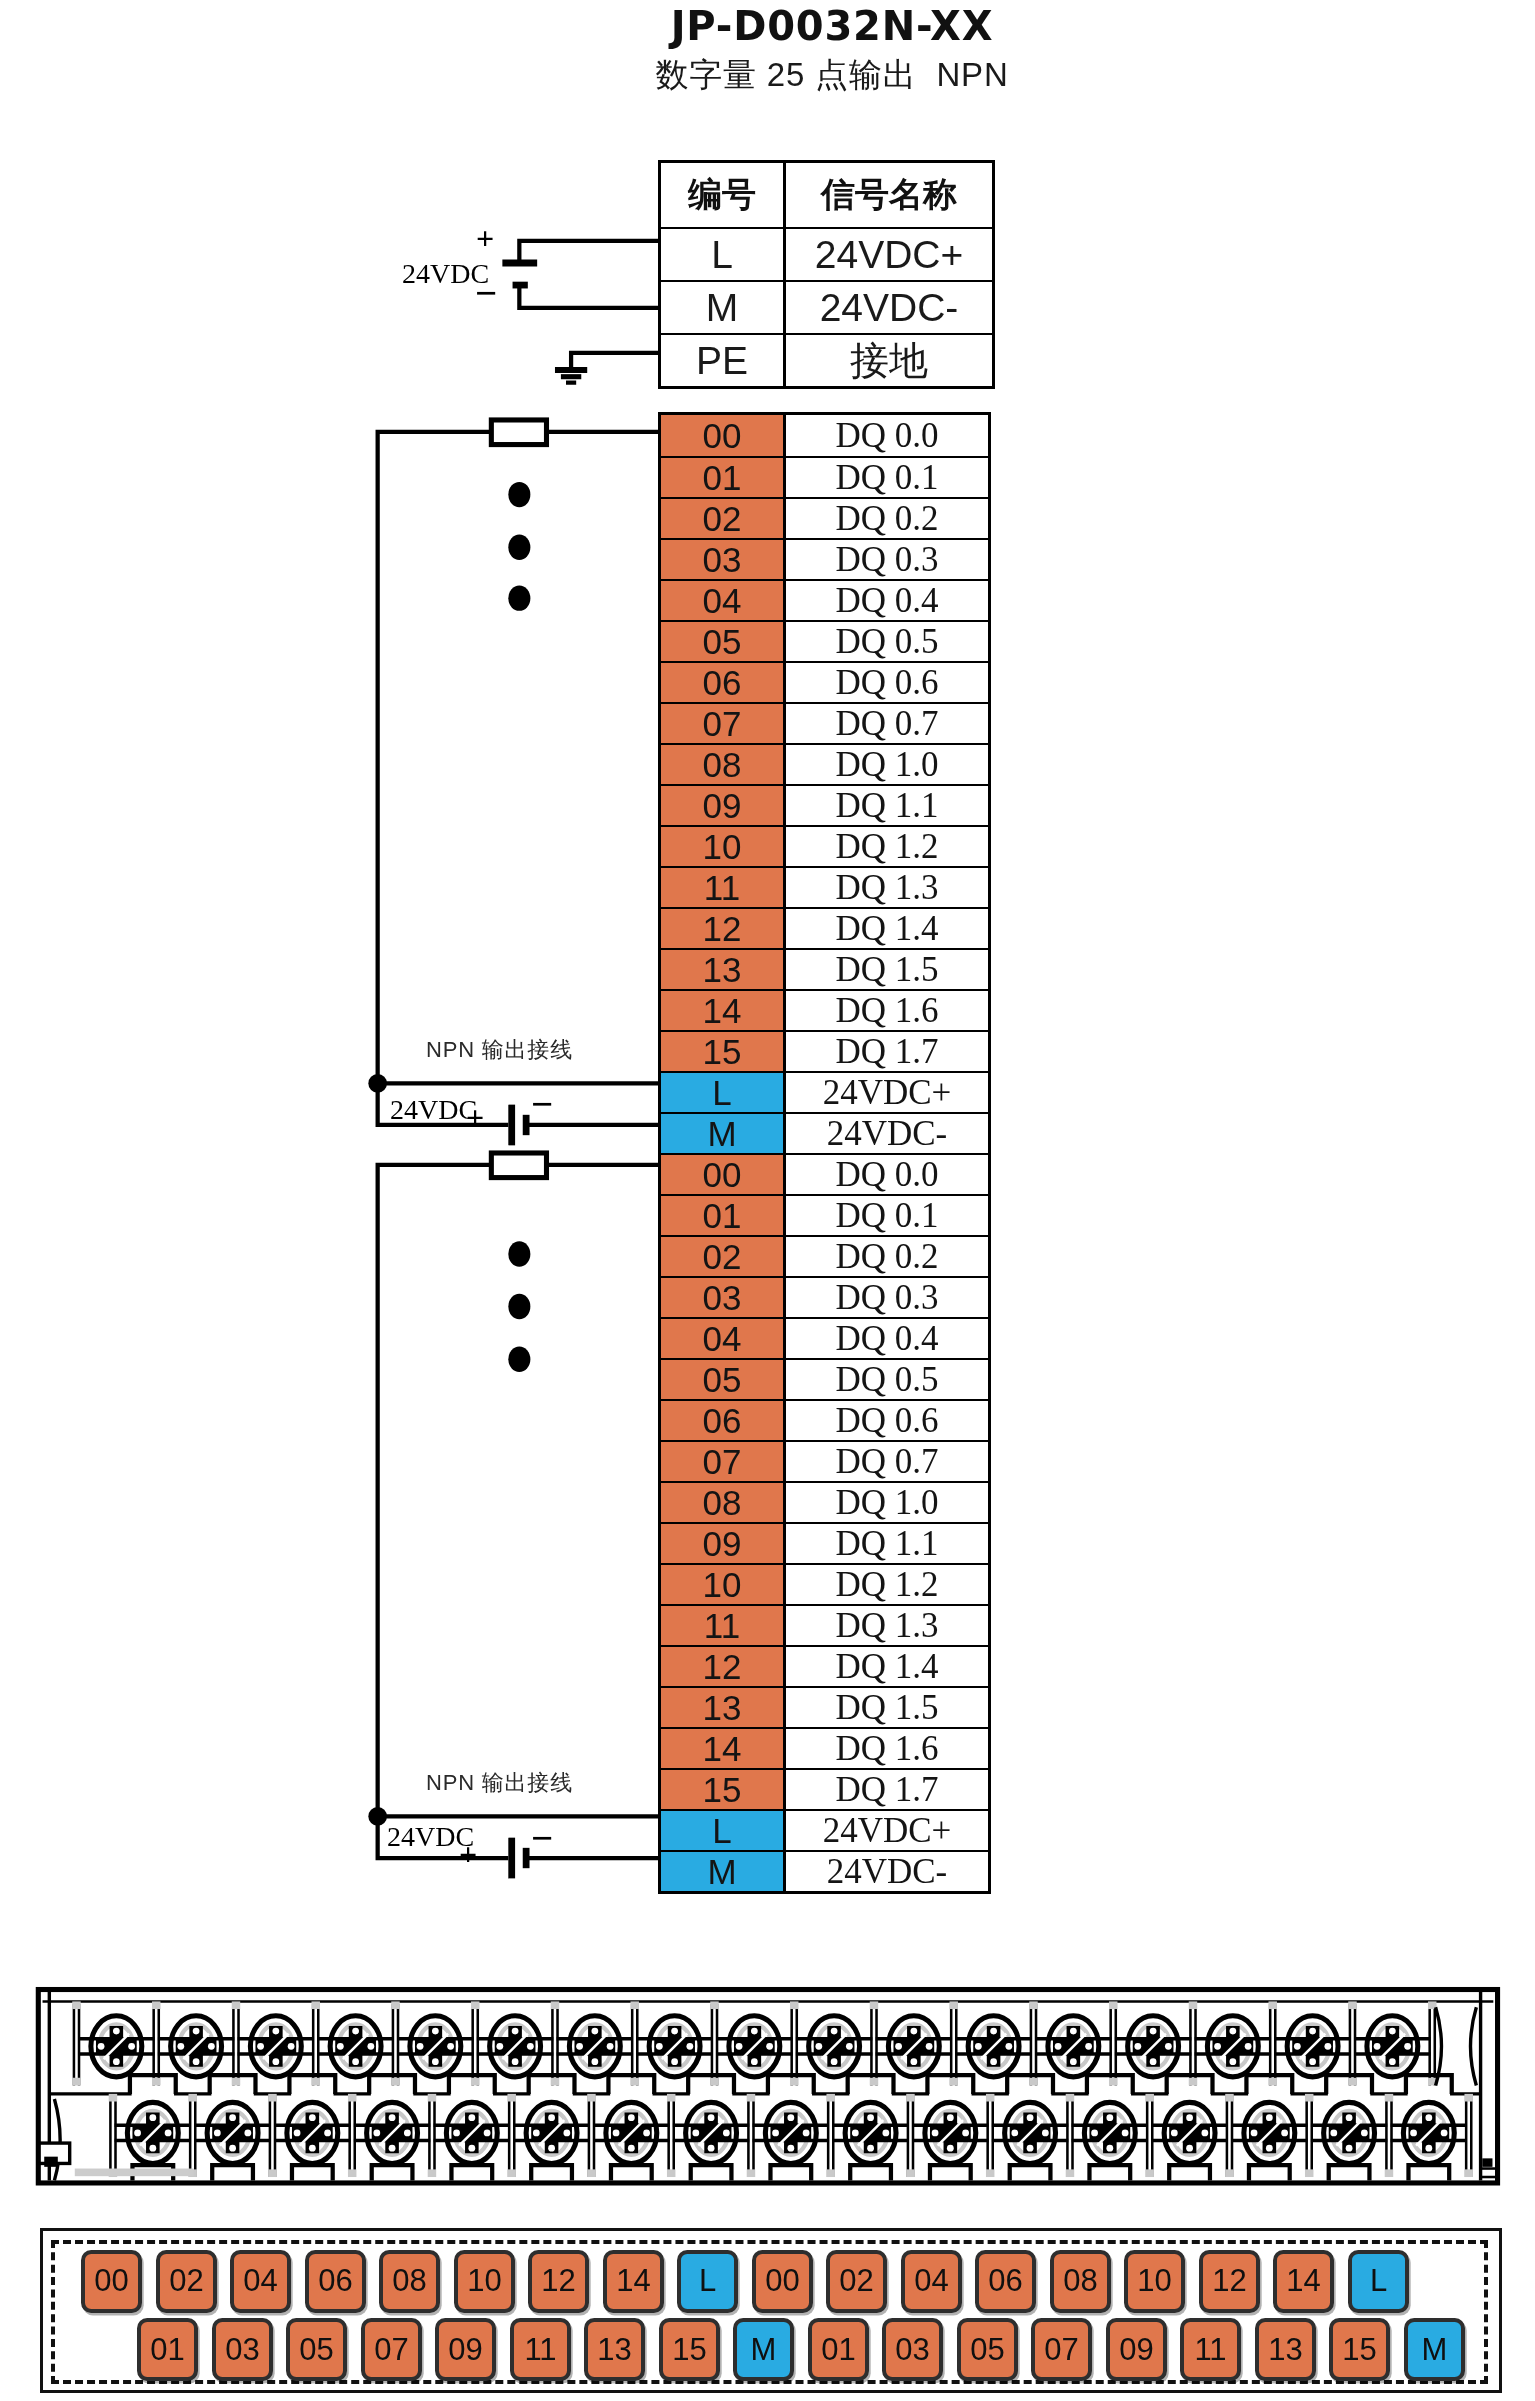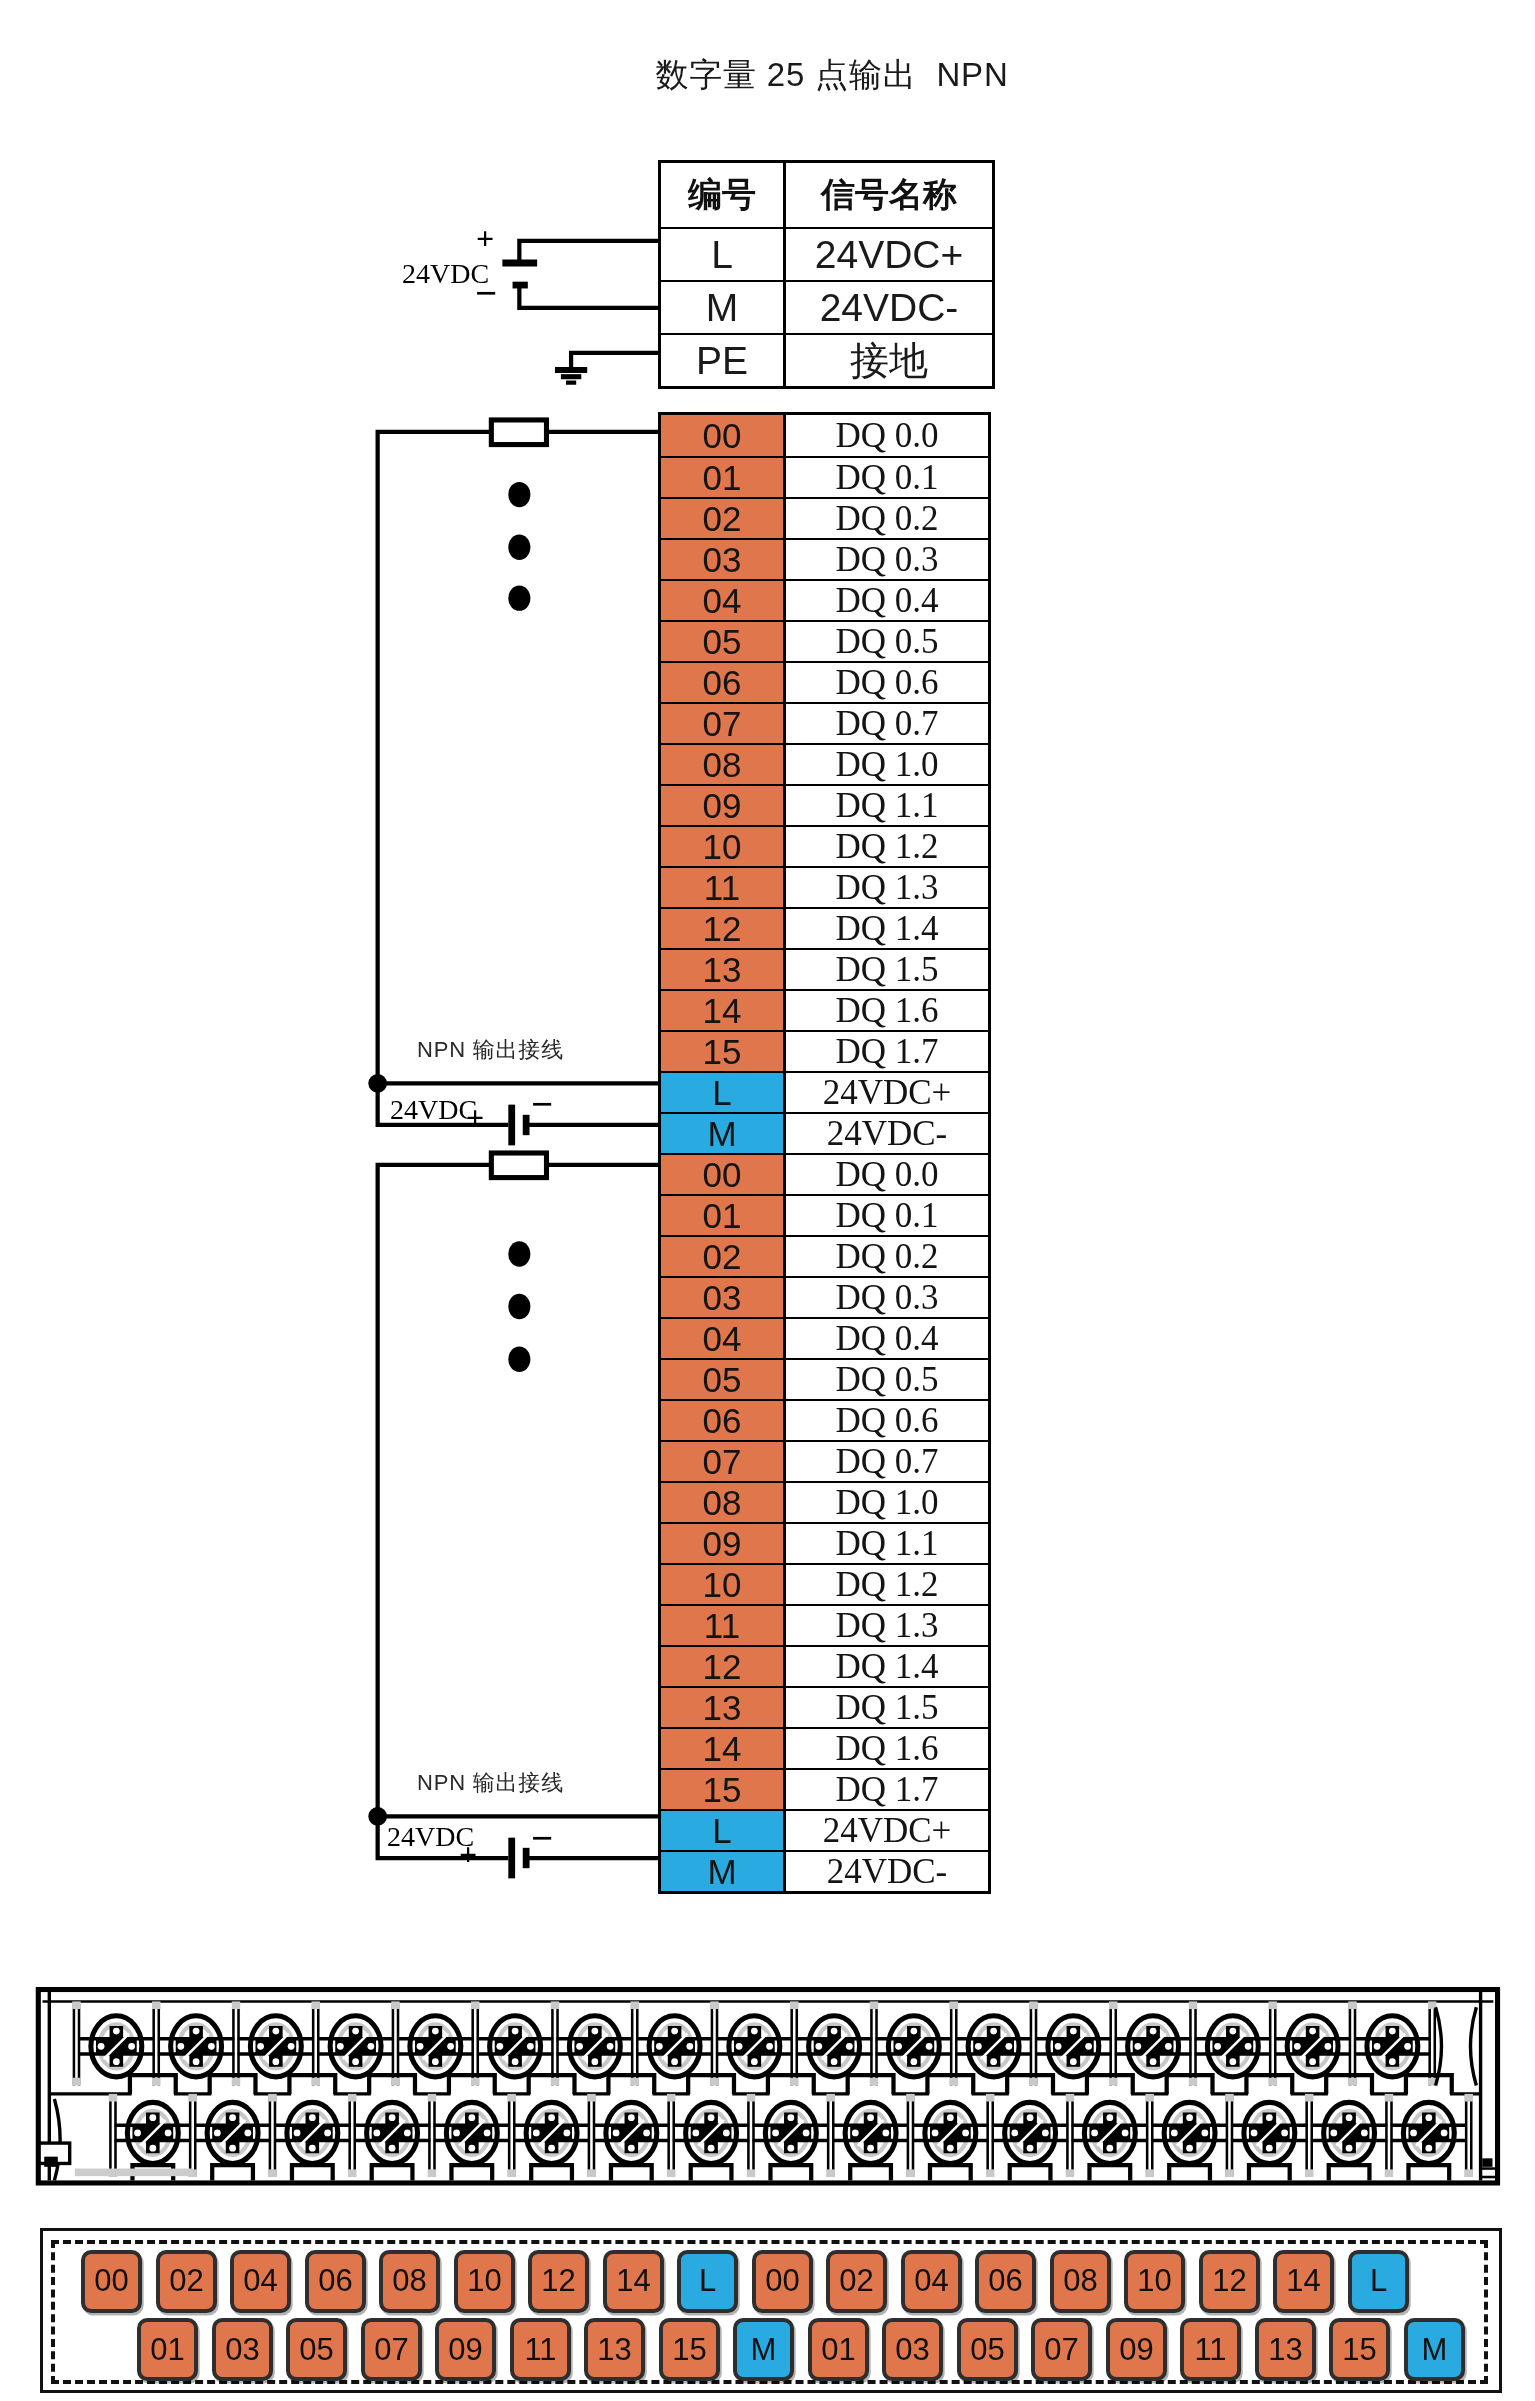--- a/index.html
+++ b/index.html
@@ -27,38 +27,39 @@
   .io-row .cell{display:flex;align-items:center;justify-content:center;font-size:35px;color:#141414;box-sizing:border-box;}
   .io-row .code{width:125px;border-right:3.4px solid #000;}
   .io-row .name{flex:1;font-family:Liberation Serif, serif;}
   .code.out{background:var(--orange);}
   .code.pwr{background:var(--blue);}
   
   .wl{position:absolute;color:#000;line-height:1;}
   .serif{font-family:"Liberation Serif",serif;font-size:28px;}
   .plus{font-family:"Liberation Serif",serif;font-size:32px;font-weight:700;}
   .minus{font-family:"Liberation Serif",serif;font-size:39px;font-weight:700;}
-  .npn{font-size:22px;color:#2a2a2a;letter-spacing:0.8px;}
+  .npn{font-size:22px;color:#2a2a2a;letter-spacing:0.8px;margin-left:9px;}
   
   #bottom-box{position:absolute;left:40px;top:2228px;width:1462px;height:165px;border:3.4px solid #111;box-sizing:border-box;background:#fff;}
   #bottom-dash{position:absolute;left:7.6px;top:8.5px;width:1437px;height:144px;border:4.2px dashed #111;box-sizing:border-box;}
   .sq-row{position:absolute;inset:0;}
   .sq{position:absolute;width:61px;height:63px;box-sizing:border-box;border:4.2px solid #2e2e2e;border-radius:10.2px;
       display:flex;align-items:center;justify-content:center;font-size:31px;color:#101010;
       box-shadow:1.7px 2.5px 0 rgba(0,0,0,0.3);}
   .sq.out{background:var(--orange);}
   .sq.pwr{background:var(--blue);}
   .sq-row-top .sq{top:18.7px;}
   .sq-row-bottom .sq{top:87px;}
 </style>
 </head>
 <body>
 
 <div class="page">
 
+  <div class="t-title">JP-D0032N-XX</div>
   <div class="t-sub">数字量 25 点输出  NPN</div>
 
   <svg class="layer" viewBox="0 0 1809 2830">
     <defs>
       <g id="screw">
         <line x1="-45" y1="-9" x2="45" y2="-9" stroke="#000" stroke-width="4"></line>
         <line x1="-45" y1="9" x2="45" y2="9" stroke="#000" stroke-width="4"></line>
         <ellipse rx="30" ry="36" fill="#fff" stroke="#000" stroke-width="6"></ellipse>
         <ellipse rx="20" ry="26" fill="none" stroke="#c8c8c8" stroke-width="5"></ellipse>
         <line x1="-28" y1="-9" x2="28" y2="-9" stroke="#000" stroke-width="4"></line>

